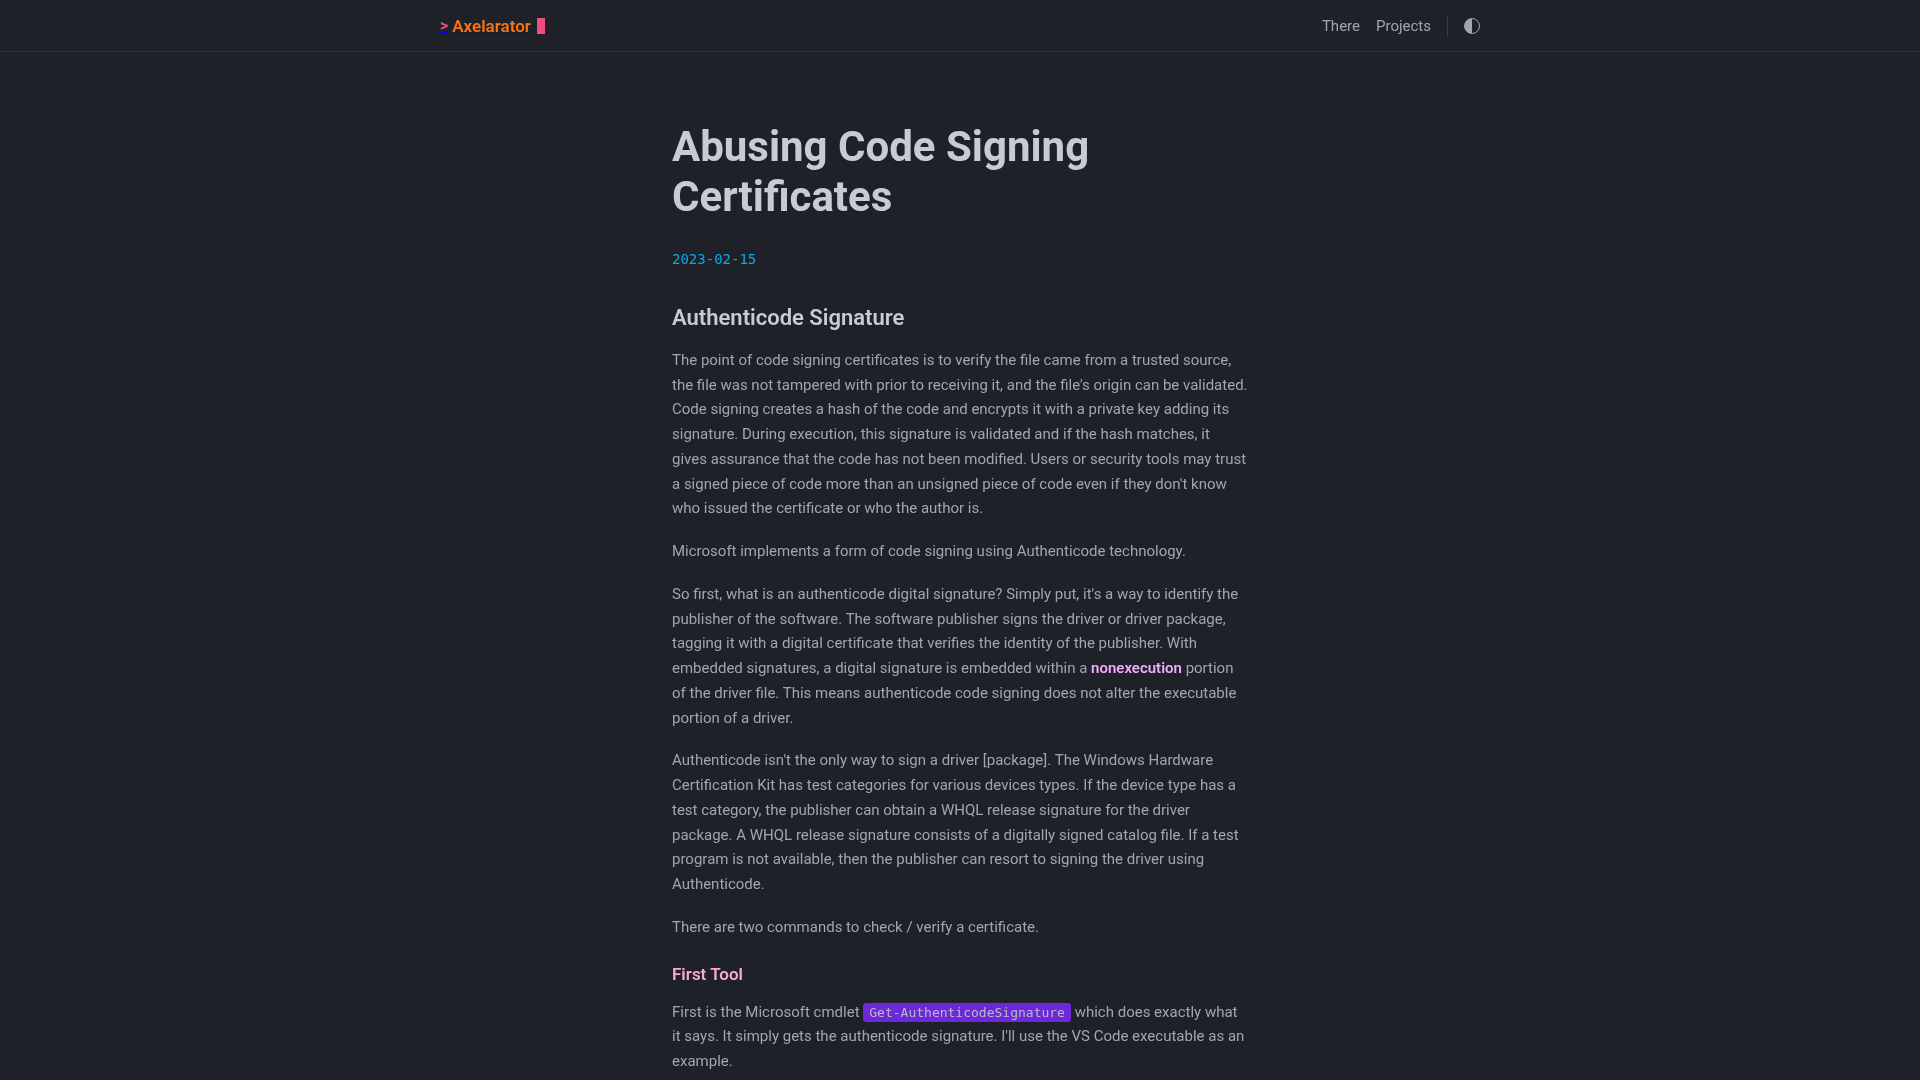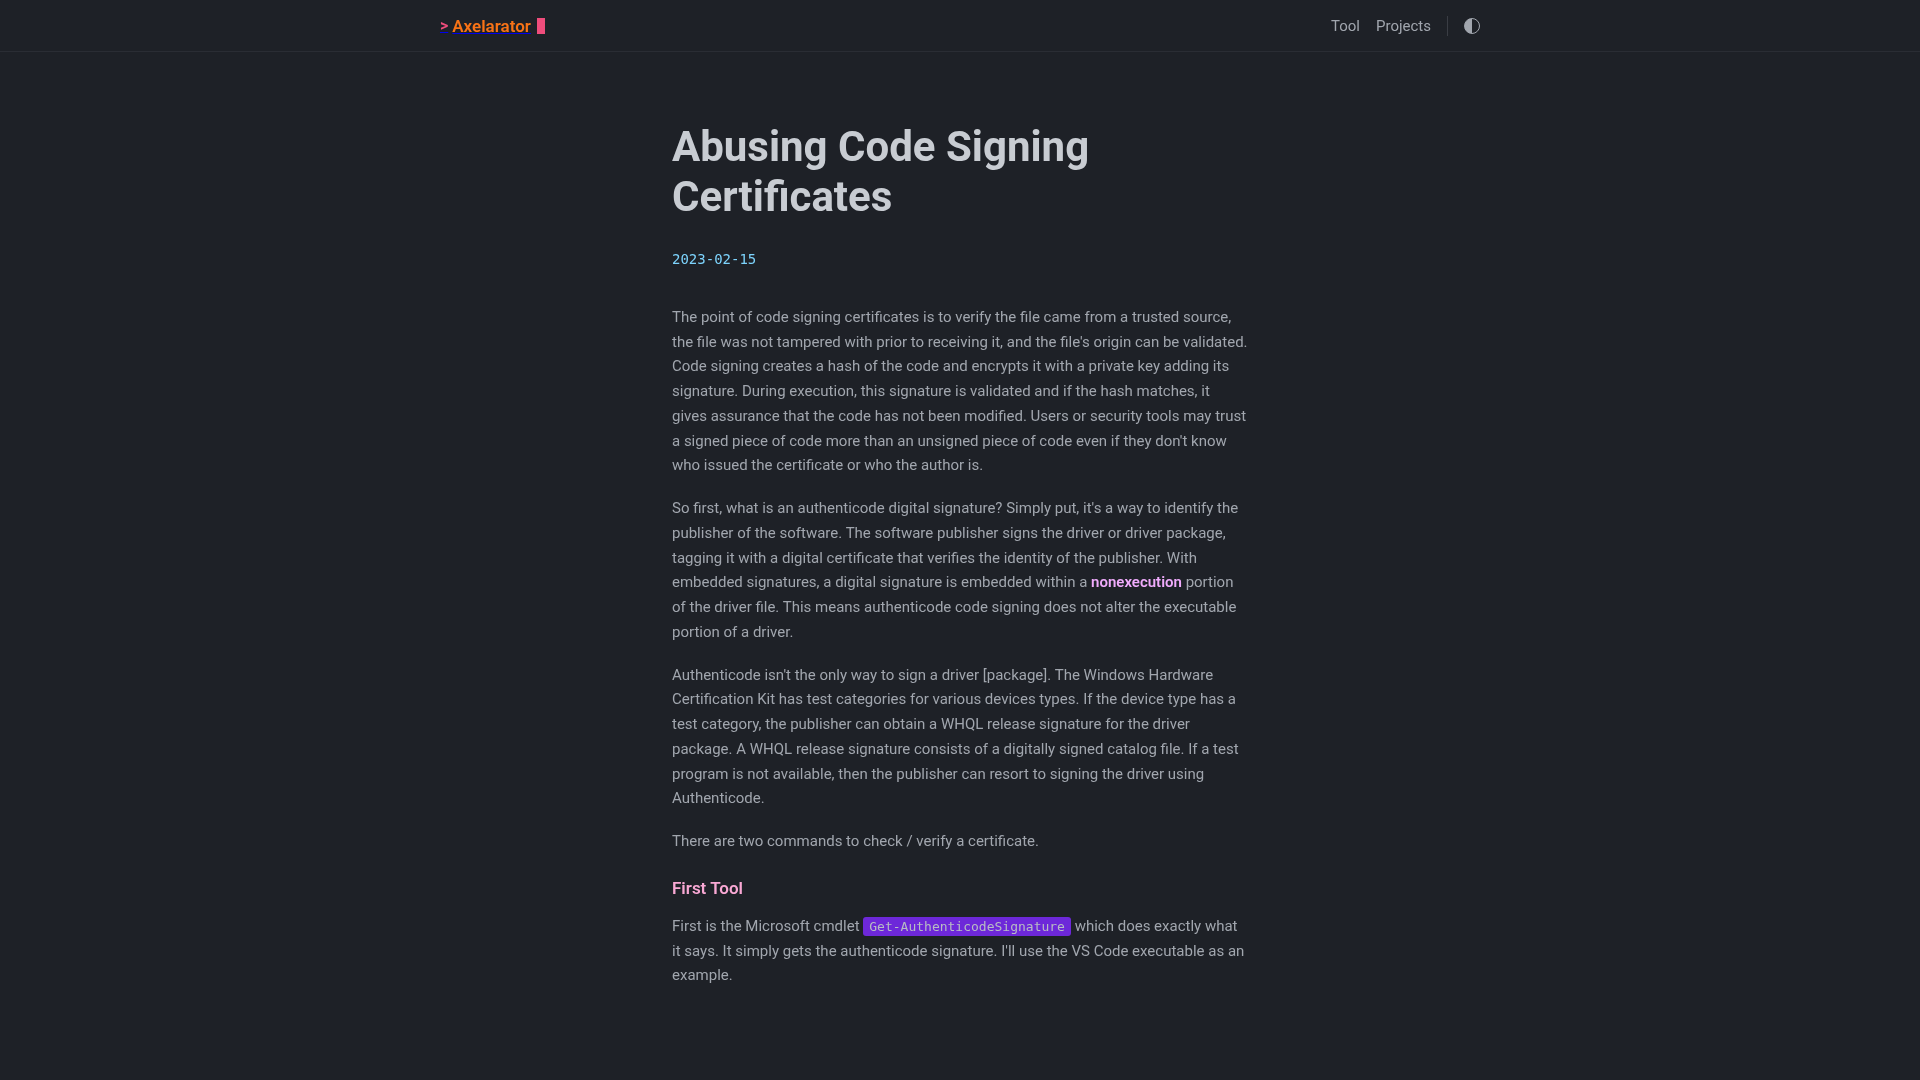--- a/index.html
+++ b/index.html
@@ -83,21 +83,21 @@
     h1 {
       color: #c8ccd2;
       font-size: 42px;
       font-weight: 700;
       line-height: 1.2;
       margin-bottom: 28px;
     }
     .date {
       font-family: "SF Mono", Monaco, Consolas, monospace;
       font-size: 14px;
-      color: #7dd3fc;
+      color: #0ea5e9;
       margin-bottom: 38px;
     }
     h2 {
       color: #c8ccd2;
       font-size: 22px;
       font-weight: 600;
       margin-bottom: 18px;
     }
     h3 {
       color: #f9a8d4;
@@ -128,35 +128,37 @@
 </head>
 <body>
 
 <header>
   <a class="logo" href="#">
     <span class="logo-chevron">&gt;</span>
     <span class="logo-text">Axelarator</span>
     <span class="logo-cursor"></span>
   </a>
   <nav>
-    <a href="#">Tool</a>
+    <a href="#">There</a>
     <a href="#">Projects</a>
     <div class="nav-divider"></div>
     <div class="theme-toggle">
       <div class="theme-icon"></div>
     </div>
   </nav>
 </header>
 
 <main>
   <h1>Abusing Code Signing Certificates</h1>
   <div class="date">2023-02-15</div>
 
+  <h2>Authenticode Signature</h2>
 
   <p>The point of code signing certificates is to verify the file came from a trusted source, the file was not tampered with prior to receiving it, and the file's origin can be validated. Code signing creates a hash of the code and encrypts it with a private key adding its signature. During execution, this signature is validated and if the hash matches, it gives assurance that the code has not been modified. Users or security tools may trust a signed piece of code more than an unsigned piece of code even if they don't know who issued the certificate or who the author is.</p>
+  <p>Microsoft implements a form of code signing using Authenticode technology.</p>
   <p>
     <span>So first, what is an authenticode digital signature? Simply put, it's a way to identify the publisher of the software. The software publisher signs the driver or driver package, tagging it with a digital certificate that verifies the identity of the publisher. With embedded signatures, a digital signature is embedded within a </span><strong>nonexecution</strong><span> portion of the driver file. This means authenticode code signing does not alter the executable portion of a driver.</span>
   </p>
   <p>Authenticode isn't the only way to sign a driver [package]. The Windows Hardware Certification Kit has test categories for various devices types. If the device type has a test category, the publisher can obtain a WHQL release signature for the driver package. A WHQL release signature consists of a digitally signed catalog file. If a test program is not available, then the publisher can resort to signing the driver using Authenticode.</p>
   <p>There are two commands to check / verify a certificate.</p>
 
   <h3>First Tool</h3>
 
   <p>
     <span>First is the Microsoft cmdlet </span><code class="inline">Get-AuthenticodeSignature</code><span> which does exactly what it says. It simply gets the authenticode signature. I'll use the VS Code executable as an example.</span>

